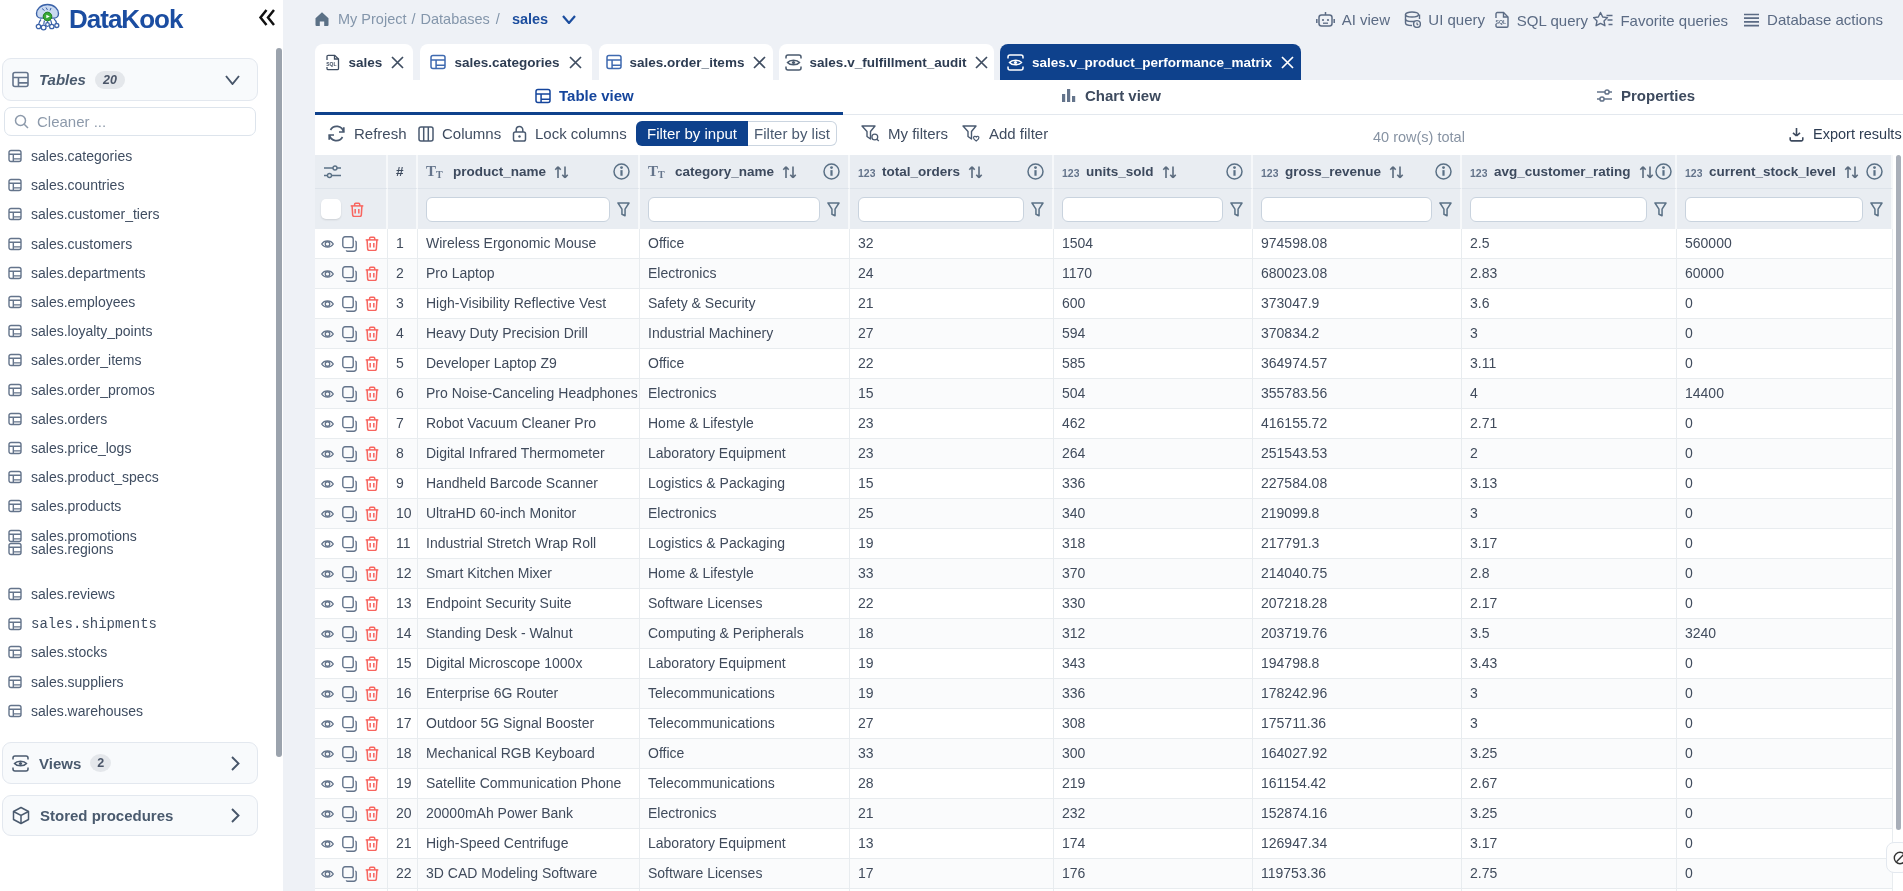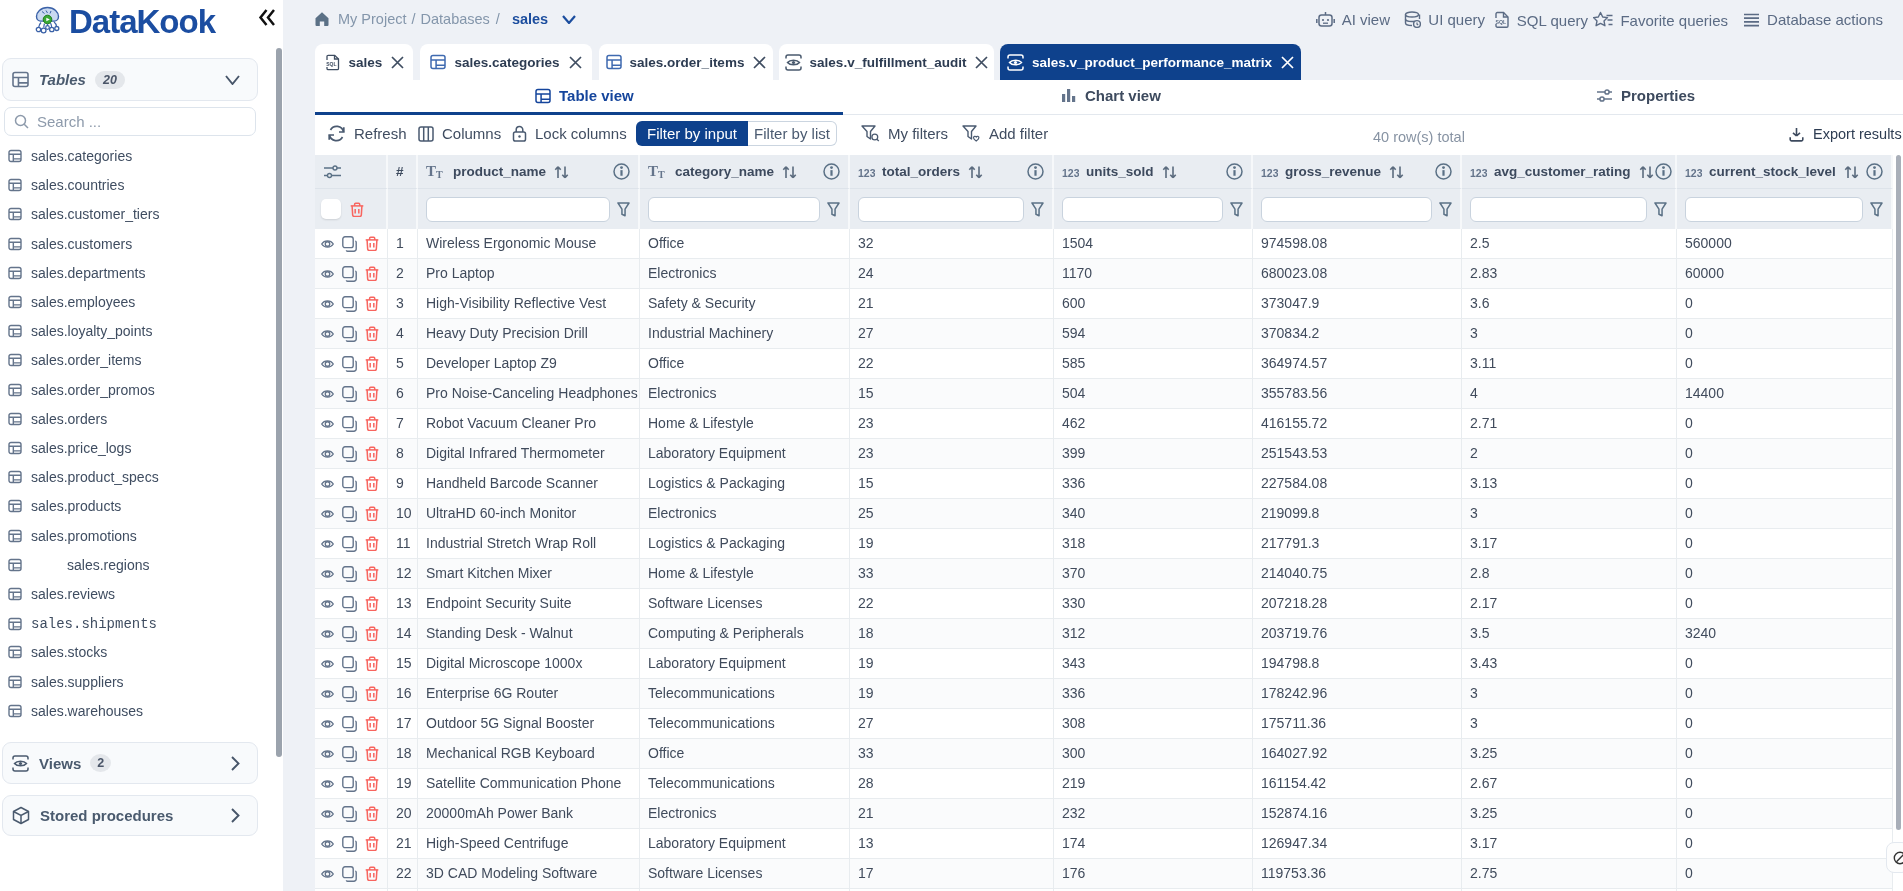--- a/index.html
+++ b/index.html
@@ -1,20 +1,20 @@
 <!DOCTYPE html>
 <html><head>
 <meta charset="utf-8">
 <style>
 * { margin:0; padding:0; box-sizing:border-box; }
 html,body { width:1903px; height:891px; overflow:hidden; font-family:"Liberation Sans", sans-serif; background:#eef1f6; }
 svg { display:block; }
 #sidebar { position:absolute; left:0; top:0; width:283px; height:891px; background:#fff; }
 #logo { position:absolute; left:34px; top:3px; display:flex; align-items:center; }
-#logo .txt { font-size:33px; font-weight:bold; color:#1b4da1; letter-spacing:-1px; margin-left:8px; }
+#logo .txt { font-size:26px; font-weight:bold; color:#1b4da1; letter-spacing:-1px; margin-left:8px; }
 #collapse { position:absolute; left:258px; top:8px; }
 .sbox { position:absolute; left:2px; width:256px; height:43px; background:#f8fafc; border:1px solid #e3e8ef; border-radius:9px; display:flex; align-items:center; padding:0 17px 0 9px; }
 .sbox .lbl { font-size:15px; font-weight:bold; color:#4a5a6e; margin-left:10px; }
 .badge { background:#e4e7eb; color:#4a5568; font-size:12.5px; font-weight:bold; border-radius:9px; padding:2px 8px; margin-left:9px; }
 .sbox .chev { margin-left:auto; }
 #search { position:absolute; left:4px; top:107px; width:252px; height:29px; border:1px solid #dde4ec; border-radius:7px; background:#fff; display:flex; align-items:center; padding:0 9px; }
 #search .ph { color:#8d9aab; font-size:15px; margin-left:8px; }
 .titem { position:absolute; left:8px; display:flex; align-items:center; height:20px; }
 .titem .t { font-size:14px; color:#3f4d61; margin-left:9px; }
 #sscroll { position:absolute; left:276px; top:48px; width:6px; height:709px; background:#9ba3ad; border-radius:3px; }
@@ -84,21 +84,21 @@
         <svg width="15" height="10" viewBox="0 0 15 10">
           <path d="M1 1 l6.5 8 6.5-8" fill="none" stroke="#475569" stroke-width="1.9"></path>
         </svg>
       </span>
     </div>
 <div id="search">
       <svg width="15" height="15" viewBox="0 0 15 15">
         <circle cx="6.5" cy="6.5" r="5" fill="none" stroke="#8d9aab" stroke-width="1.5"></circle>
         <path d="M10.2 10.2 L14 14" stroke="#8d9aab" stroke-width="1.5"></path>
       </svg>
-      <span class="ph">Search ...</span>
+      <span class="ph">Cleaner ...</span>
     </div>
 <div class="titem" style="top:146px;">
       <svg width="14" height="14" viewBox="0 0 14 14">
         <rect x="1" y="1.5" width="12" height="11" rx="2" fill="none" stroke="#64748b" stroke-width="1.4"></rect>
         <path d="M1 5.32 h12 M5.32 5.32 V12.5 M5.32 9.9 H13" stroke="#64748b" stroke-width="1.4" fill="none"></path>
       </svg>
       <span class="t">sales.categories</span>
     </div>
 <div class="titem" style="top:175px;">
       <svg width="14" height="14" viewBox="0 0 14 14">
@@ -184,21 +184,21 @@
       </svg>
       <span class="t">sales.products</span>
     </div>
 <div class="titem" style="top:526px;">
       <svg width="14" height="14" viewBox="0 0 14 14">
         <rect x="1" y="1.5" width="12" height="11" rx="2" fill="none" stroke="#64748b" stroke-width="1.4"></rect>
         <path d="M1 5.32 h12 M5.32 5.32 V12.5 M5.32 9.9 H13" stroke="#64748b" stroke-width="1.4" fill="none"></path>
       </svg>
       <span class="t">sales.promotions</span>
     </div>
-<div class="titem" style="top:555px;gap:36px;">
+<div class="titem" style="top:539px;">
       <svg width="14" height="14" viewBox="0 0 14 14">
         <rect x="1" y="1.5" width="12" height="11" rx="2" fill="none" stroke="#64748b" stroke-width="1.4"></rect>
         <path d="M1 5.32 h12 M5.32 5.32 V12.5 M5.32 9.9 H13" stroke="#64748b" stroke-width="1.4" fill="none"></path>
       </svg>
       <span class="t">sales.regions</span>
     </div>
 <div class="titem" style="top:584px;">
       <svg width="14" height="14" viewBox="0 0 14 14">
         <rect x="1" y="1.5" width="12" height="11" rx="2" fill="none" stroke="#64748b" stroke-width="1.4"></rect>
         <path d="M1 5.32 h12 M5.32 5.32 V12.5 M5.32 9.9 H13" stroke="#64748b" stroke-width="1.4" fill="none"></path>
@@ -906,21 +906,21 @@
                   <path d="M4.62 3.9 V2.3 a1 1 0 0 1 1-1 h3.08 a1 1 0 0 1 1 1 V3.9" fill="none" stroke="#f8655f" stroke-width="1.5"></path>
                   <path d="M2.1 3.9 l0.55 9 a1.7 1.7 0 0 0 1.7 1.6 h5.300000000000001 a1.7 1.7 0 0 0 1.7-1.6 l0.55-9" fill="none" stroke="#f8655f" stroke-width="1.5"></path>
                   <path d="M5.18 7 v4.6 M8.82 7 v4.6" stroke="#f8655f" stroke-width="1.5"></path>
                 </svg>
               </div>
             </td>
 <td>8</td>
 <td>Digital Infrared Thermometer</td>
 <td>Laboratory Equipment</td>
 <td>23</td>
-<td>399</td>
+<td>264</td>
 <td>251543.53</td>
 <td>2</td>
 <td>0</td>
 </tr>
 <tr>
 <td style="padding:0;">
               <div class="acts">
                 <svg width="13" height="10" viewBox="0 0 13 10">
                   <path d="M0.7 5 C 3.2 0.9, 9.8 0.9, 12.3 5 C 9.8 9.1, 3.2 9.1, 0.7 5 Z" fill="none" stroke="#64748b" stroke-width="1.3"></path>
                   <circle cx="6.5" cy="5" r="2.25" fill="none" stroke="#64748b" stroke-width="1.3"></circle>

